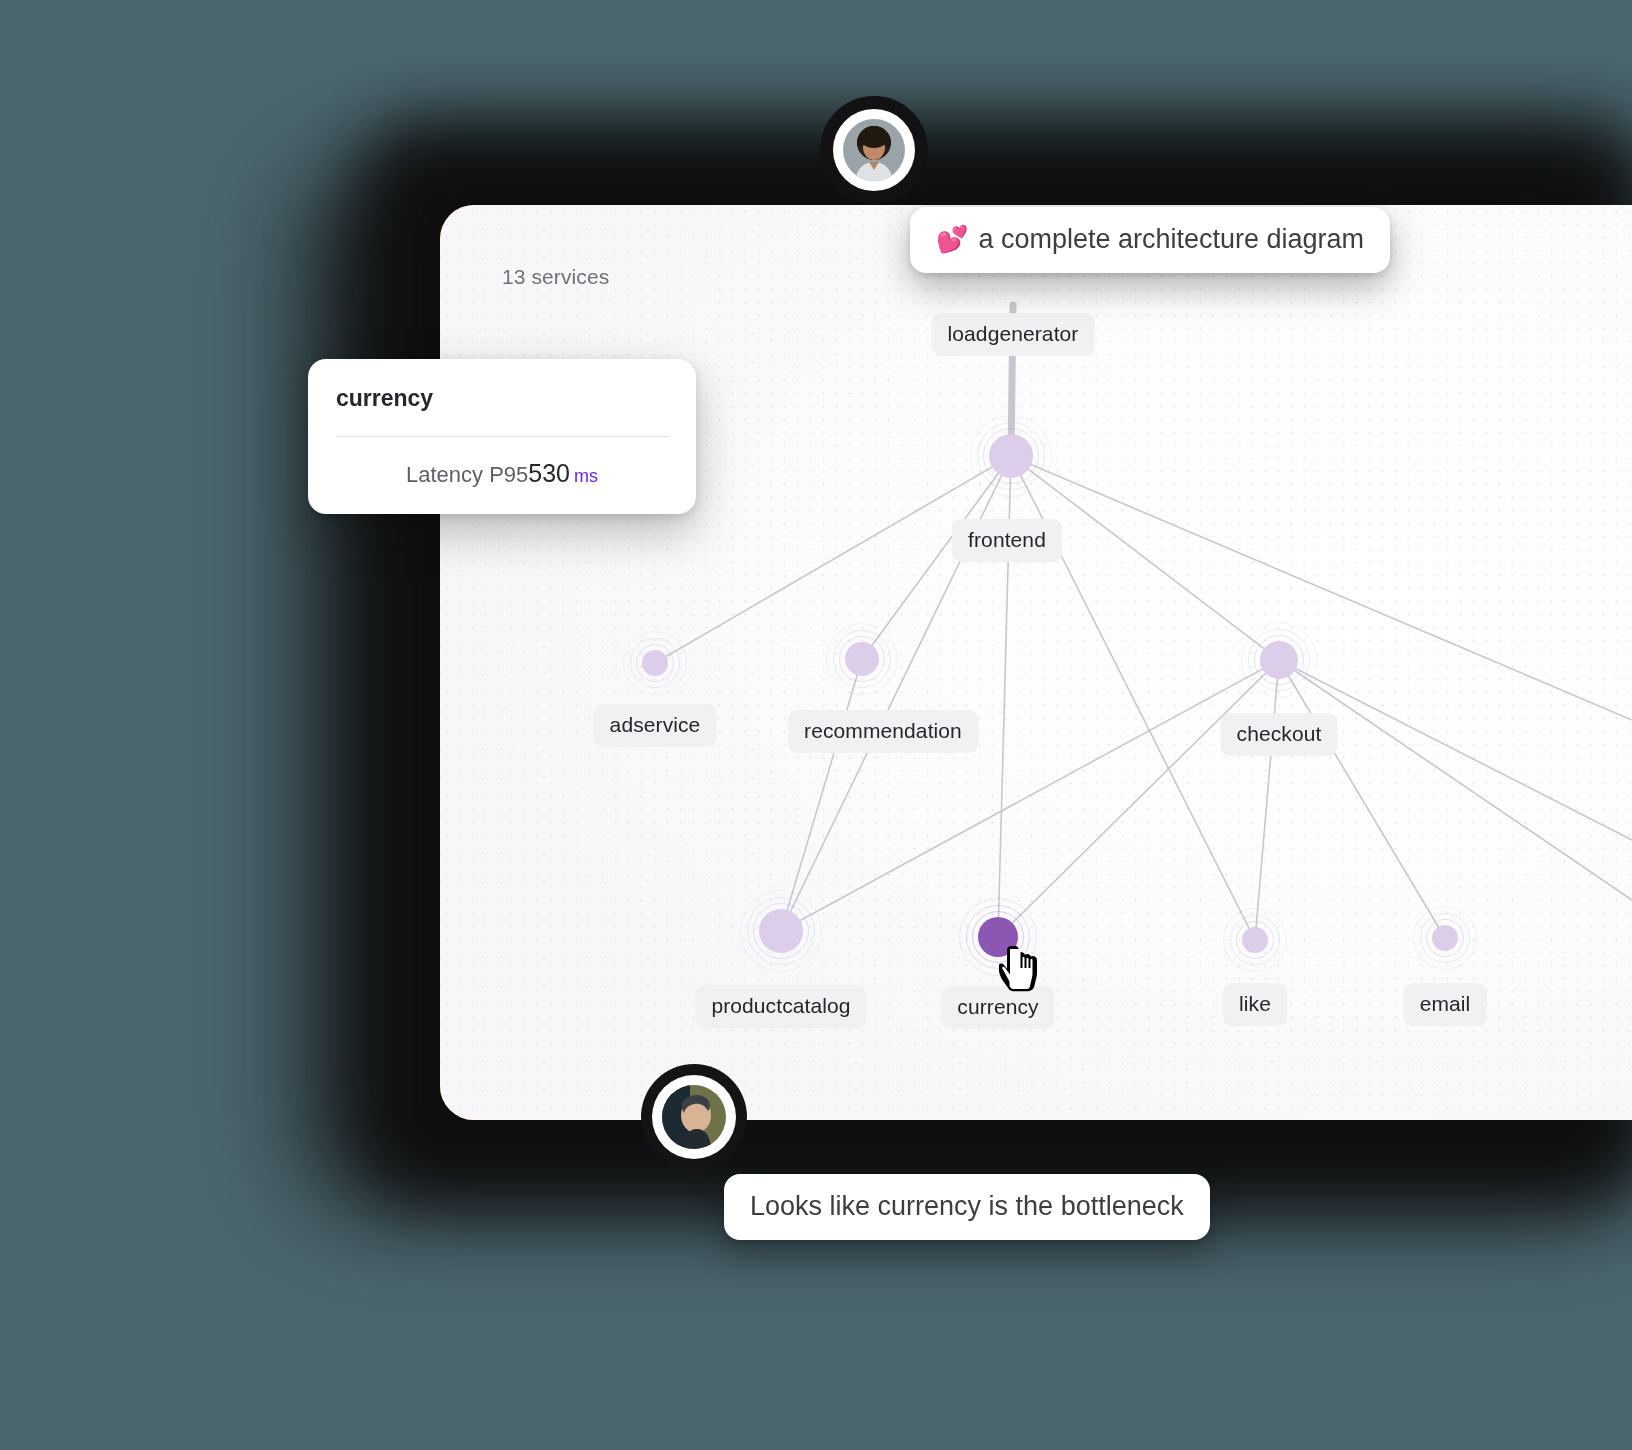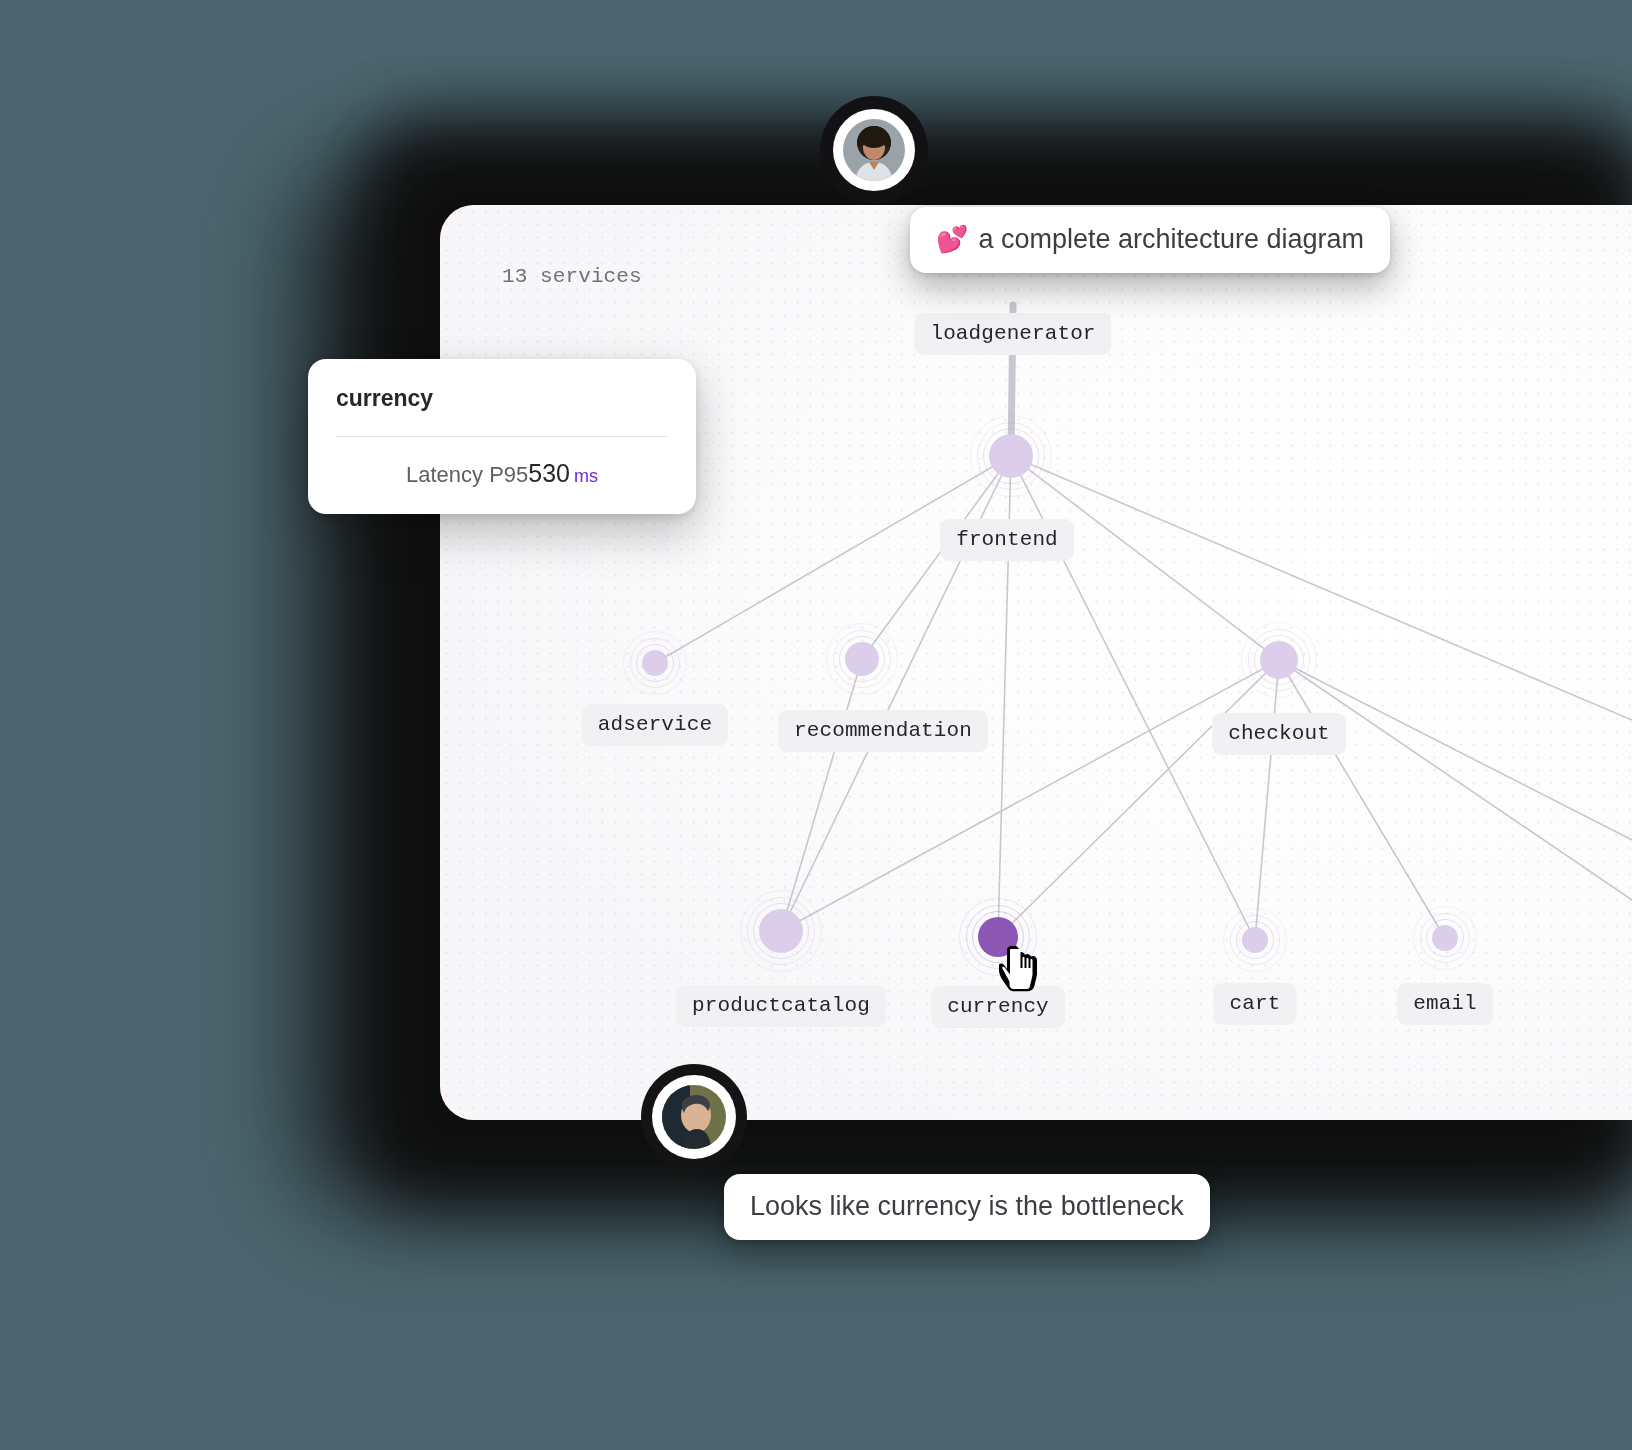--- a/index.html
+++ b/index.html
@@ -28,21 +28,20 @@
     background:#111;
     filter:blur(52px);
     opacity:.75;
   }
   .window{
     position:absolute;
     left:440px;top:205px;width:1192px;height:915px;
     background:#f97316;
     border-radius:34px 0 0 34px;
     overflow:hidden;
-    font-family:Liberation Mono, monospace;
   }
   .window-inner{
     position:absolute;inset:0;
     background:
       radial-gradient(900px 600px at 78% 42%, #ffffff 0%, #fcfcfd 60%, #f7f7f9 100%);
   }
   .dotgrid{
     position:absolute;inset:0;
     background-image:radial-gradient(#d9d9de 1px, transparent 1.1px);
     background-size:13px 13px;
@@ -216,21 +215,21 @@
             <div class="halo1" style="width: 50px; height: 50px; opacity: 0.95;"></div>
             <div class="core" style="width: 40px; height: 40px;"></div>
           </div>
           <div class="label" style="left: 558px; top: 781px;">currency</div>
           <div class="node" style="left: 815px; top: 735px;">
             <div class="halo3" style="width: 62px; height: 62px; opacity: 0.45;"></div>
             <div class="halo2" style="width: 48px; height: 48px; opacity: 0.7;"></div>
             <div class="halo1" style="width: 36px; height: 36px; opacity: 0.95;"></div>
             <div class="core" style="width: 26px; height: 26px;"></div>
           </div>
-          <div class="label" style="left: 815px; top: 778px;">cart</div>
+          <div class="label" style="left: 815px; top: 778px;">like</div>
           <div class="node" style="left: 1005px; top: 733px;">
             <div class="halo3" style="width: 62px; height: 62px; opacity: 0.45;"></div>
             <div class="halo2" style="width: 48px; height: 48px; opacity: 0.7;"></div>
             <div class="halo1" style="width: 36px; height: 36px; opacity: 0.95;"></div>
             <div class="core" style="width: 26px; height: 26px;"></div>
           </div>
           <div class="label" style="left: 1005px; top: 778px;">email</div>
         </div>
     </div>
   </div>

